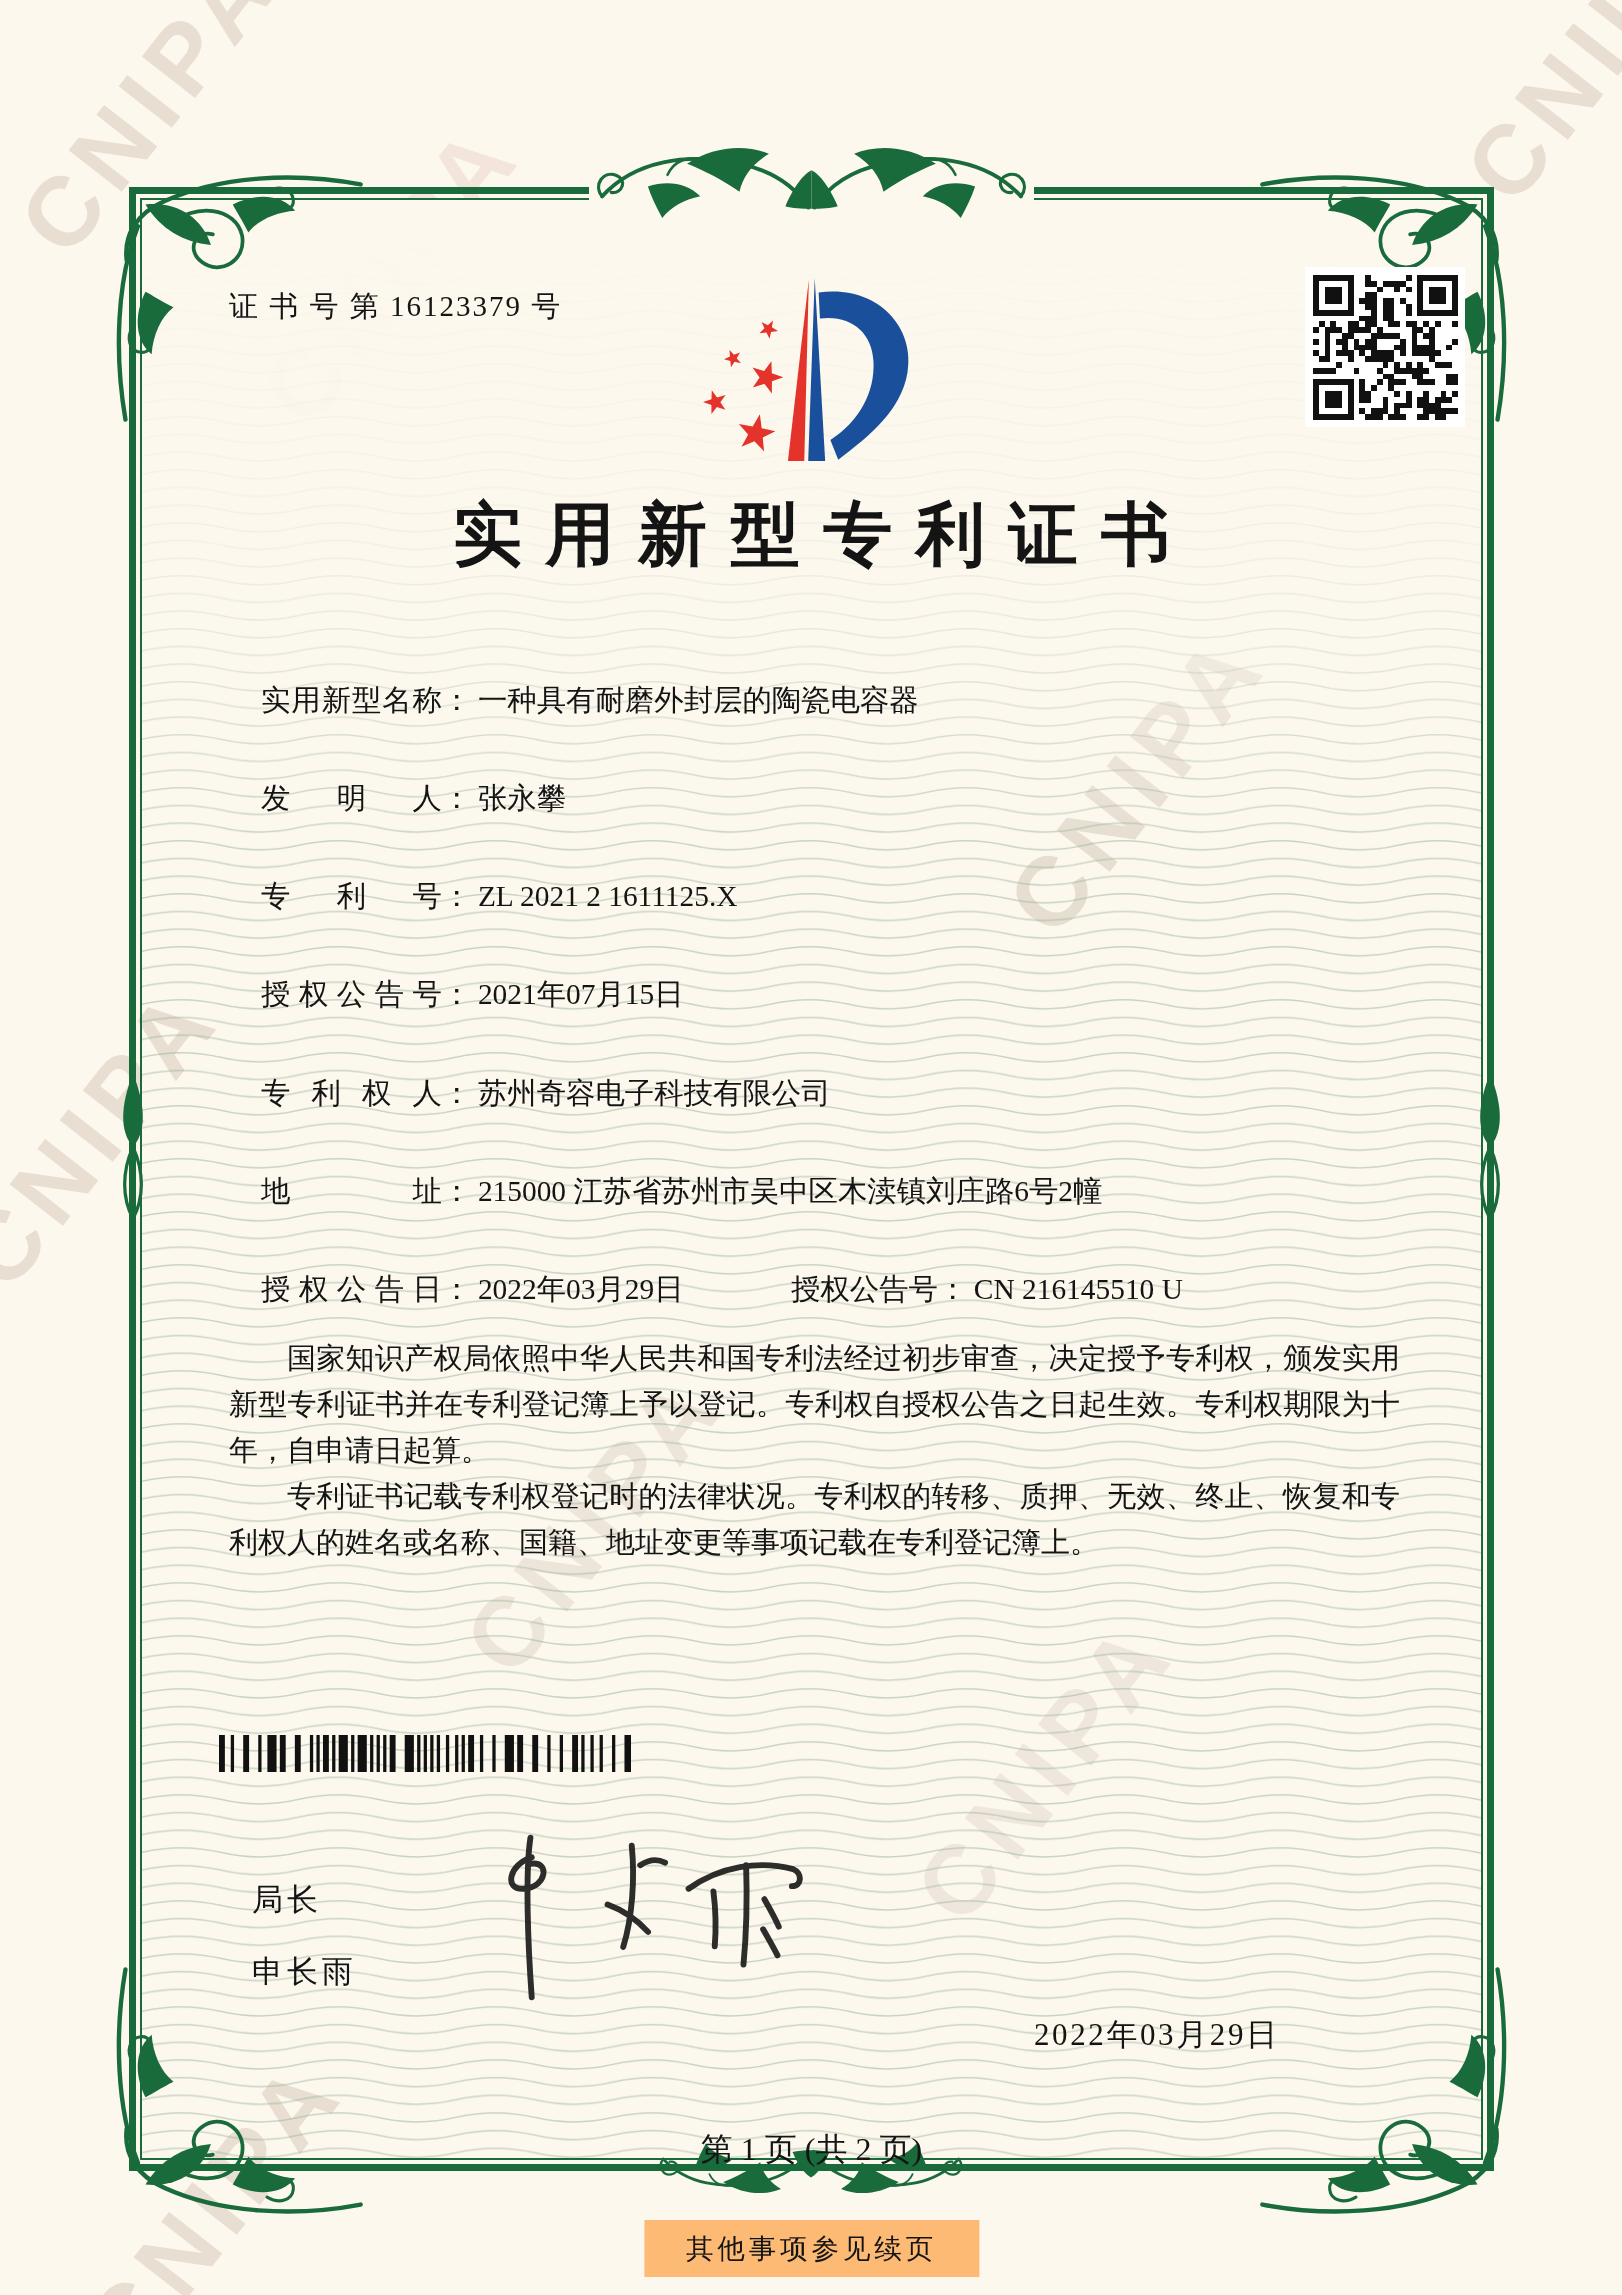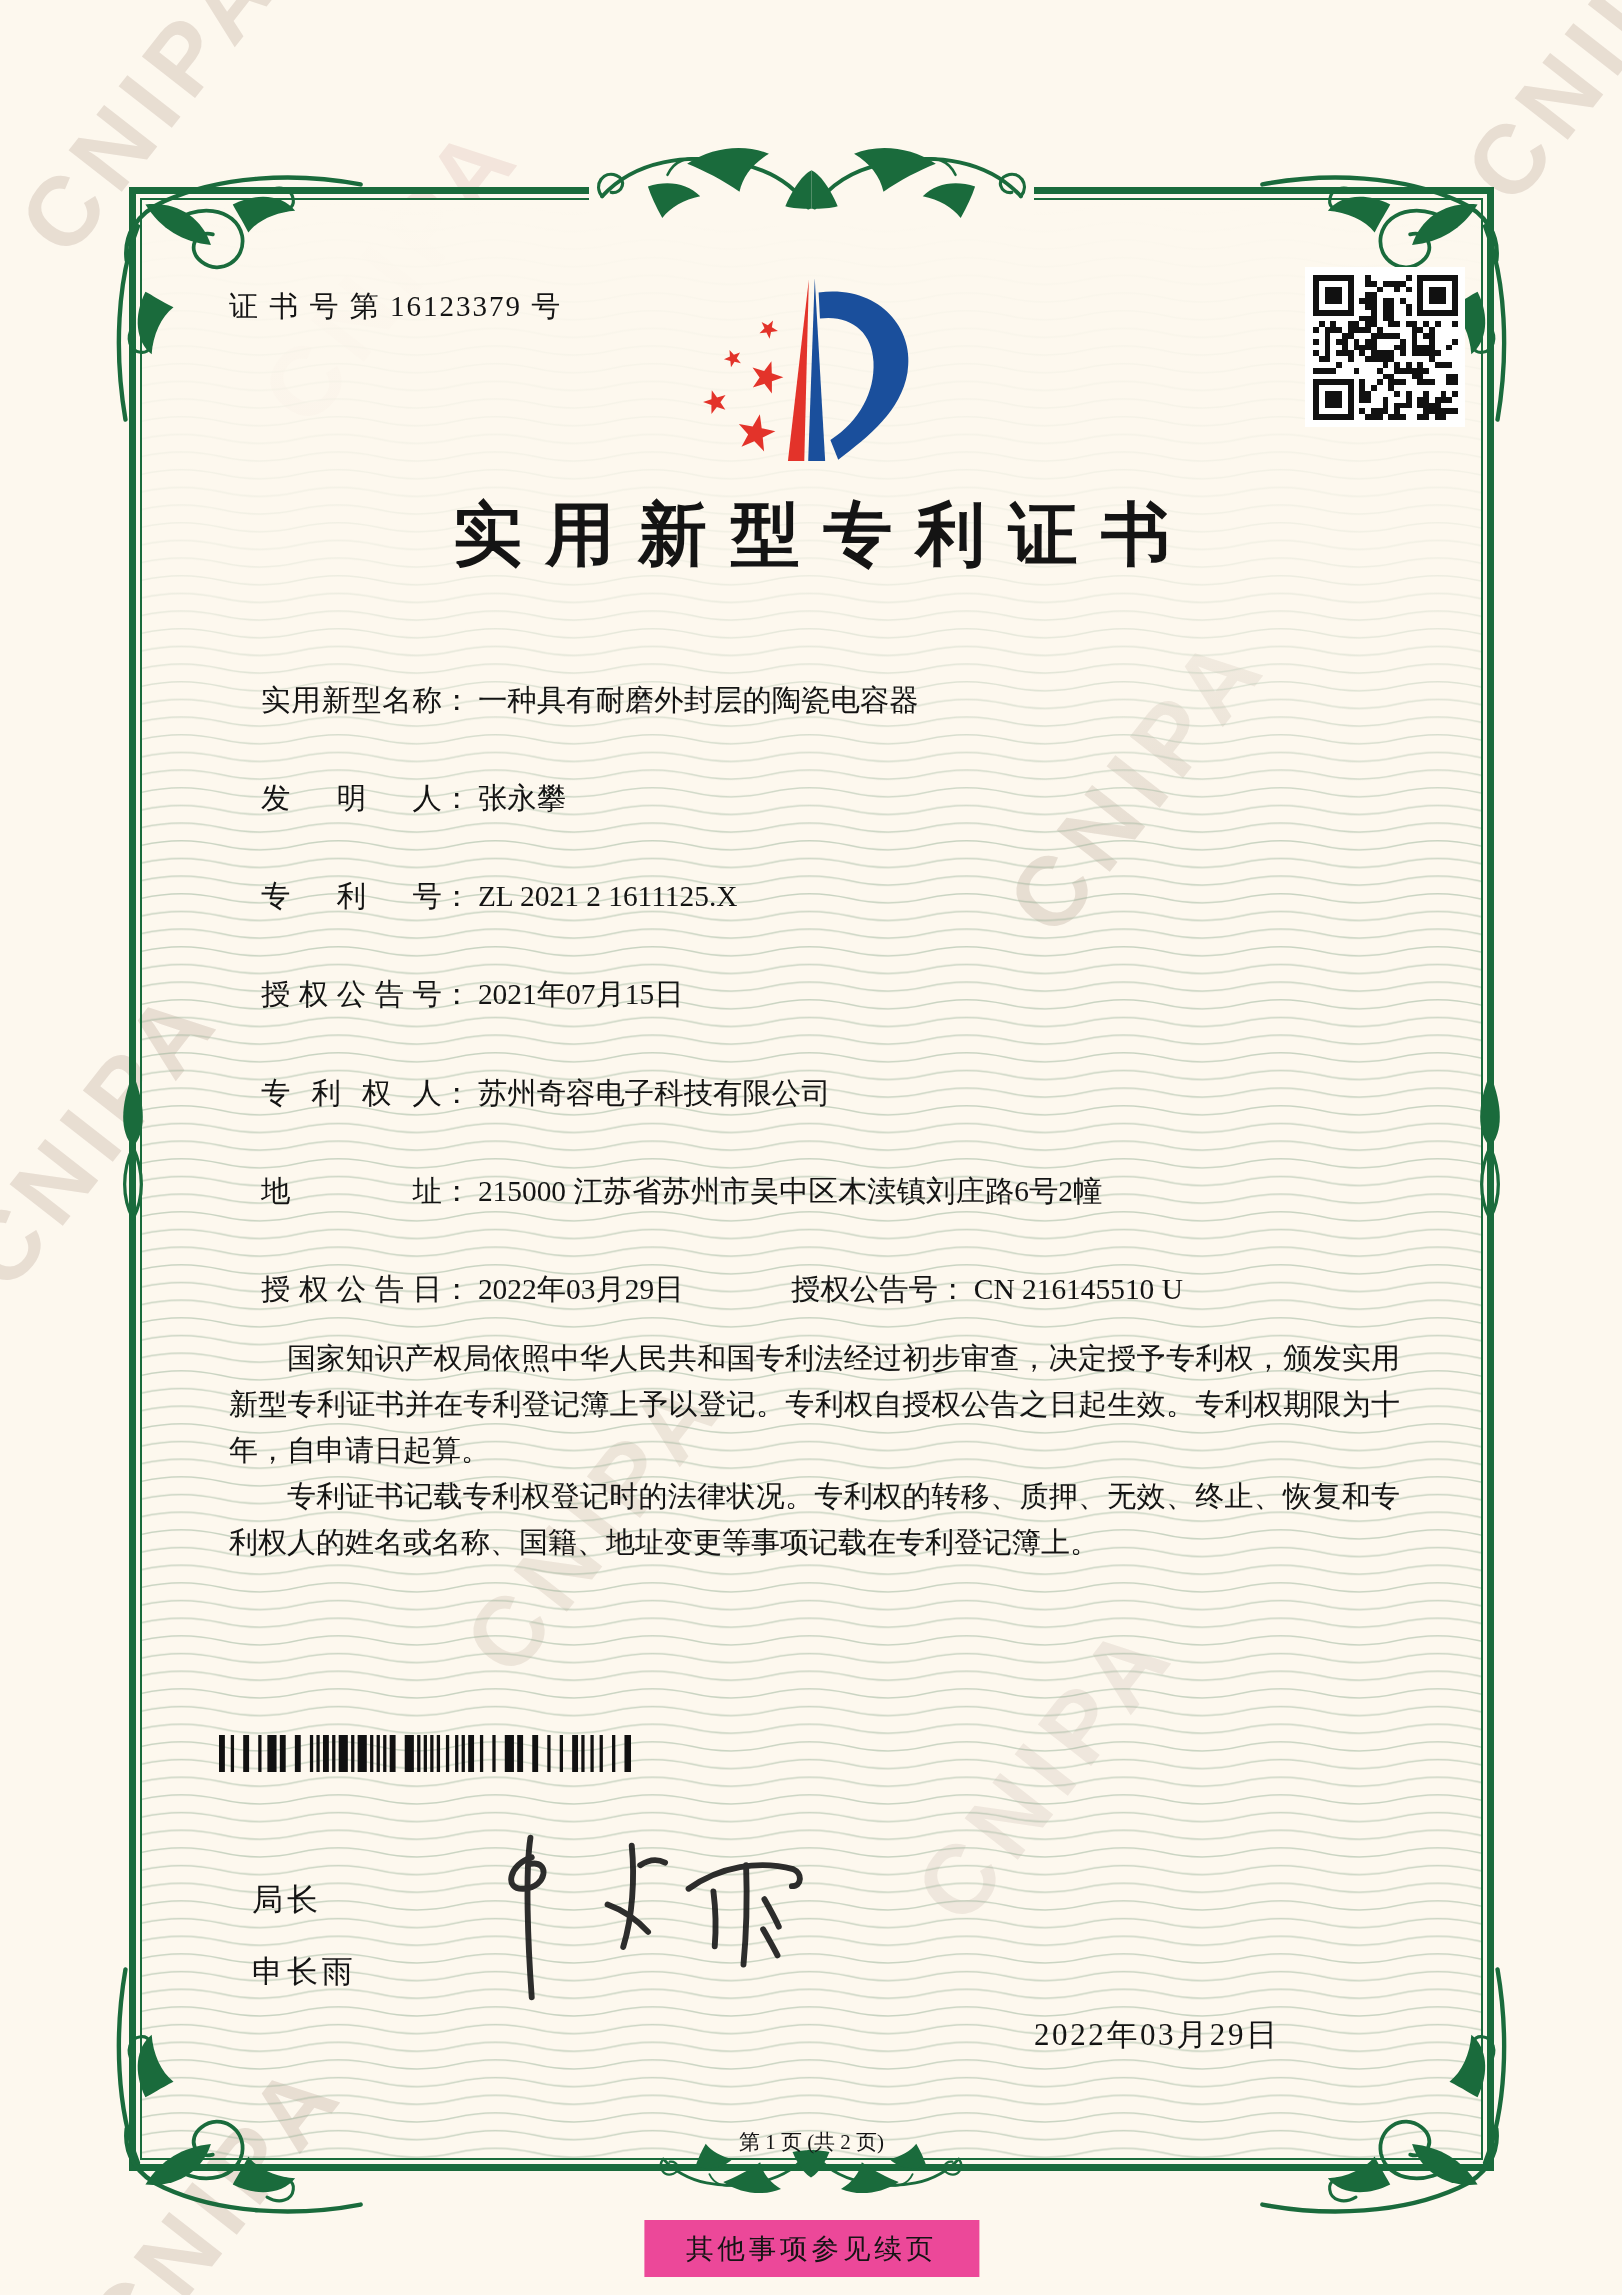--- a/index.html
+++ b/index.html
@@ -32,22 +32,22 @@
   .paras{position:absolute;left:229px;top:1335px;width:1171px;font-size:29px;line-height:46px;
       text-align:justify;z-index:3;}
   .paras p{margin:0;text-indent:2em;}
   .barcode{position:absolute;left:219px;top:1735px;z-index:3;}
   .dirt{position:absolute;left:252px;top:1879px;font-size:31px;letter-spacing:3.9px;z-index:3;
       font-family:"Liberation Sans","DejaVu Sans",sans-serif;}
   .dirn{position:absolute;left:252px;top:1951px;font-size:31px;letter-spacing:3.9px;z-index:3;
       font-family:"Liberation Sans","DejaVu Sans",sans-serif;}
   .sig{position:absolute;left:432px;top:1826px;z-index:3;}
   .idate{position:absolute;left:1034px;top:2014px;font-size:31px;letter-spacing:2.6px;z-index:3;}
-  .pnum{position:absolute;left:0;top:2128px;width:100%;text-align:center;font-size:21px;z-index:3;}
-  .note{position:absolute;left:50%;transform:translateX(-50%);top:2220px;background:#ec4899;
+  .pnum{position:absolute;left:0;top:2128px;width:100%;text-align:center;font-size:32px;z-index:3;}
+  .note{position:absolute;left:50%;transform:translateX(-50%);top:2220px;background:#fdba74;
       padding:10.5px 42px;font-size:27.5px;letter-spacing:3.9px;z-index:3;}
 </style>
 </head>
 <body>
 
 <div class="page">
 
   <span class="wm" style="left:-26px;top:46px;">CNIPA</span>
   <span class="wm" style="left:1420px;top:-6.5px;">CNIPA</span>
   <span class="wm" style="left:962px;top:726px;color:rgba(200,185,172,.42);">CNIPA</span>

